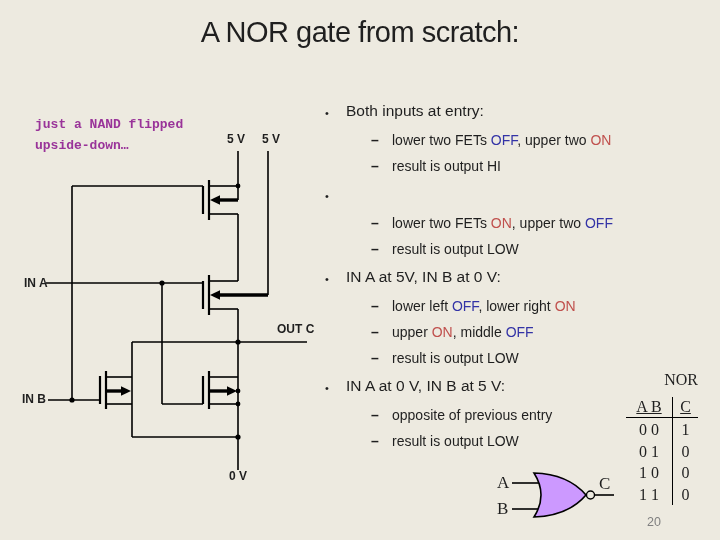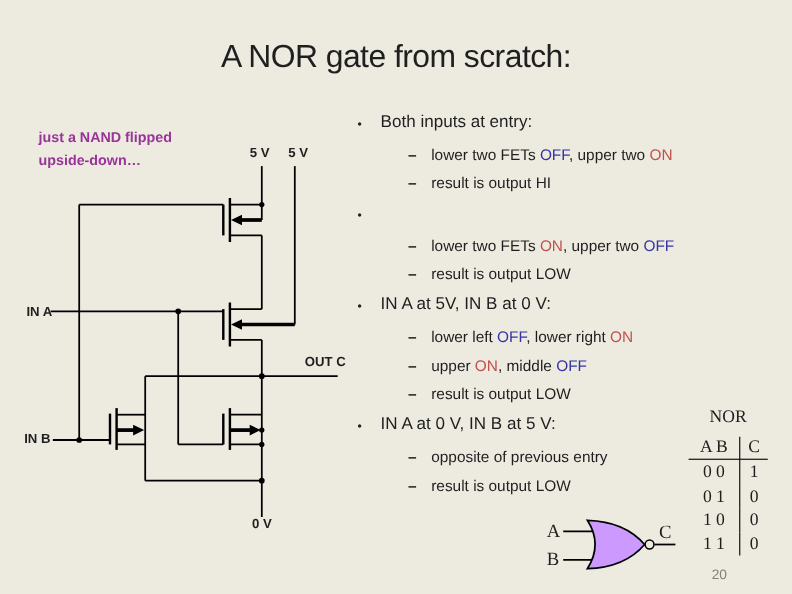--- a/index.html
+++ b/index.html
@@ -3,27 +3,28 @@
 <meta charset="utf-8">
 <style>
   html,body{margin:0;padding:0;background:#888;}
   .slide{
     position:relative;width:720px;height:540px;overflow:hidden;
     background:var(--background,#EDEAE0);
     font-family:"Liberation Sans",sans-serif;
     color:var(--text,#1F1F1F);
   }
   .title{
-    position:absolute;top:36px;left:0;width:100%;text-align:center;
+    position:absolute;top:16px;left:0;width:100%;text-align:center;
     font-size:29px;letter-spacing:-0.5px;
   }
   .note{
     position:absolute;left:35px;top:114px;width:152px;
     font-size:13px;font-weight:bold;line-height:21px;
     color:var(--purple-note,#993399);
+    font-family:Liberation Mono, monospace;
   }
   .clabel{position:absolute;font-size:12px;font-weight:bold;color:var(--text,#1F1F1F);}
   .lbl-vdd-left{left:227px;top:132px;}
   .lbl-vdd-right{left:262px;top:132px;}
   .lbl-in-a{left:24px;top:276px;}
   .lbl-in-b{left:22px;top:392px;}
   .lbl-out-c{left:277px;top:322px;}
   .lbl-gnd{left:229px;top:469px;text-align:right;}
   .circuit-svg{position:absolute;left:0;top:0;}
 
@@ -31,23 +32,23 @@
   .b-main{display:flex;font-size:15.5px;line-height:18px;margin-top:11px;}
   .b-main:first-child{margin-top:6px;}
   .b-main .marker{width:21px;flex:none;font-size:11px;padding-top:2px;}
   .b-sub{display:flex;font-size:14px;line-height:16px;margin-top:10px;padding-left:46px;}
   .b-sub .marker{width:21px;flex:none;font-weight:bold;}
 
   .tt{
     position:absolute;left:626px;top:371px;width:72px;
     font-family:"Liberation Serif",serif;font-size:16px;text-align:center;
   }
-  .tt-title{margin-bottom:8px;}
+  .tt-title{margin-bottom:8px;text-align:right;}
   .tt-grid{display:grid;grid-template-columns:46px 26px;}
-  .tt-hcell{border-bottom:1.4px solid #000;line-height:20px;}
+  .tt-hcell{border-bottom:1.4px solid #000;line-height:20px;text-decoration:underline;}
   .tt-out{border-left:1.4px solid #000;}
   .tt-cell{line-height:21.5px;}
   .tt-cell.pad-top{padding-top:1px;}
 
   .gate-label{position:absolute;font-family:"Liberation Serif",serif;font-size:17px;}
   .lbl-gate-a{left:497px;top:473px;}
   .lbl-gate-b{left:497px;top:499px;}
   .lbl-gate-c{left:599px;top:474px;}
 
   .footer-text{position:absolute;font-size:12.5px;color:var(--footer-gray,#808080);}

